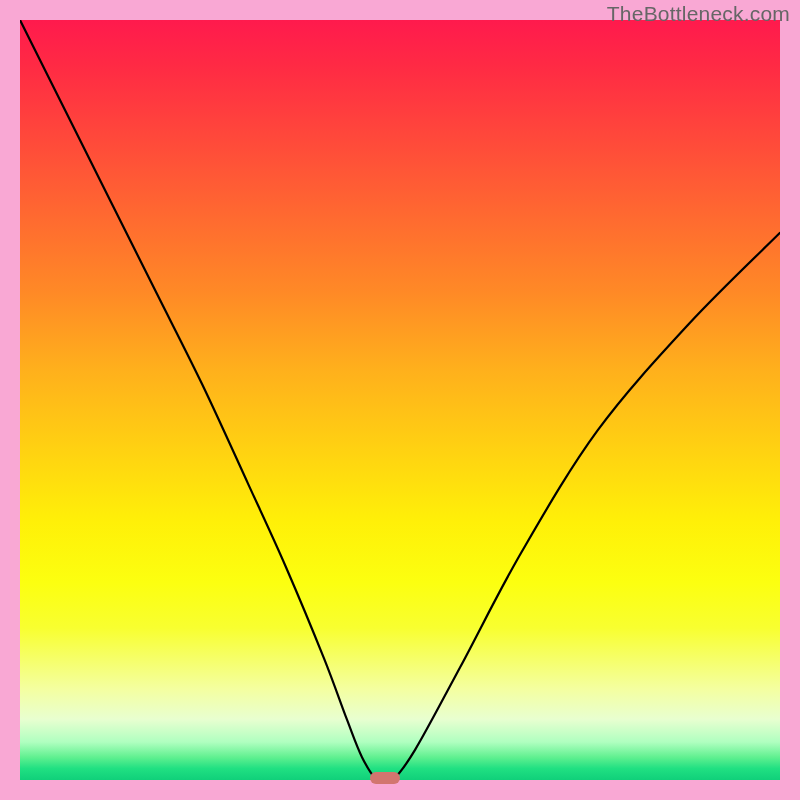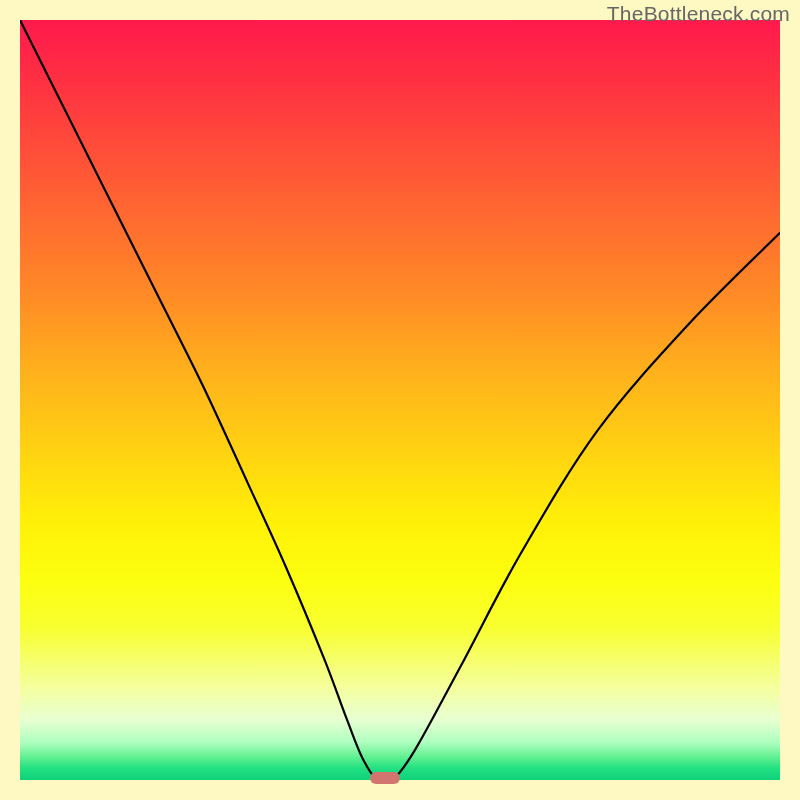--- a/index.html
+++ b/index.html
@@ -7,21 +7,21 @@
     padding: 0;
     width: 800px;
     height: 800px;
     background: #000;
     position: relative;
     font-family: Arial, sans-serif;
   }
   .frame {
     position: absolute;
     inset: 0;
-    background: #fef9c3;
+    background: #f9a8d4;
   }
   .plot-area {
     position: absolute;
     left: 20px;
     top: 20px;
     width: 760px;
     height: 760px;
     background: linear-gradient(to bottom,
       #ff1a4d 0%,
       #ff2a44 6%,

